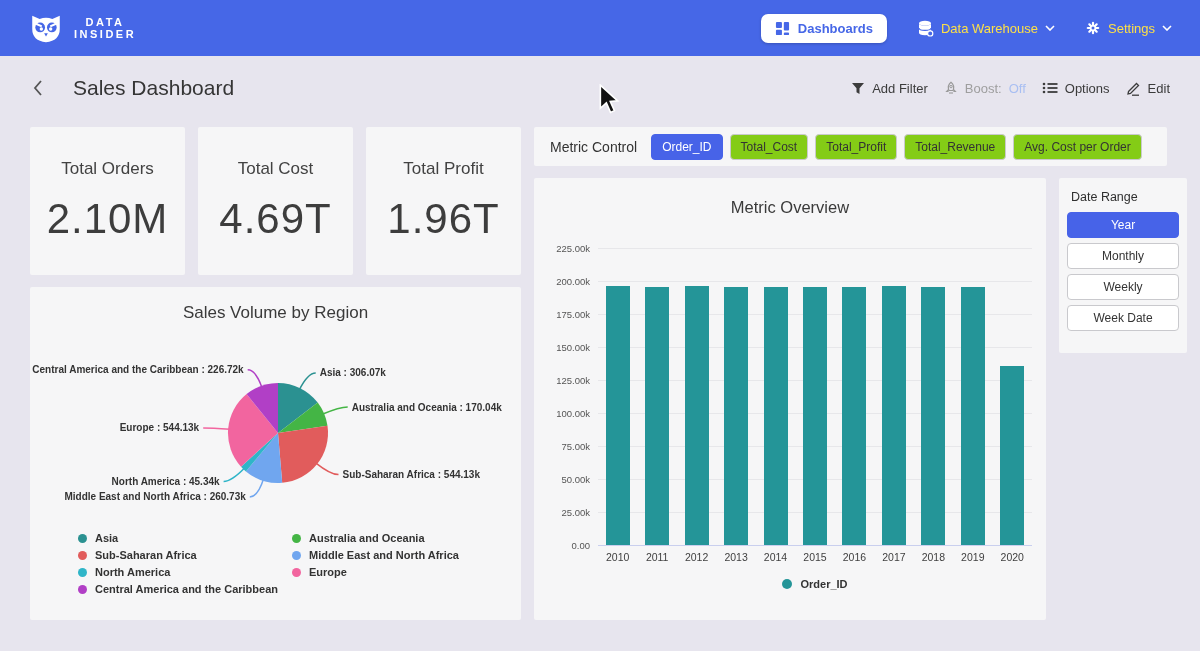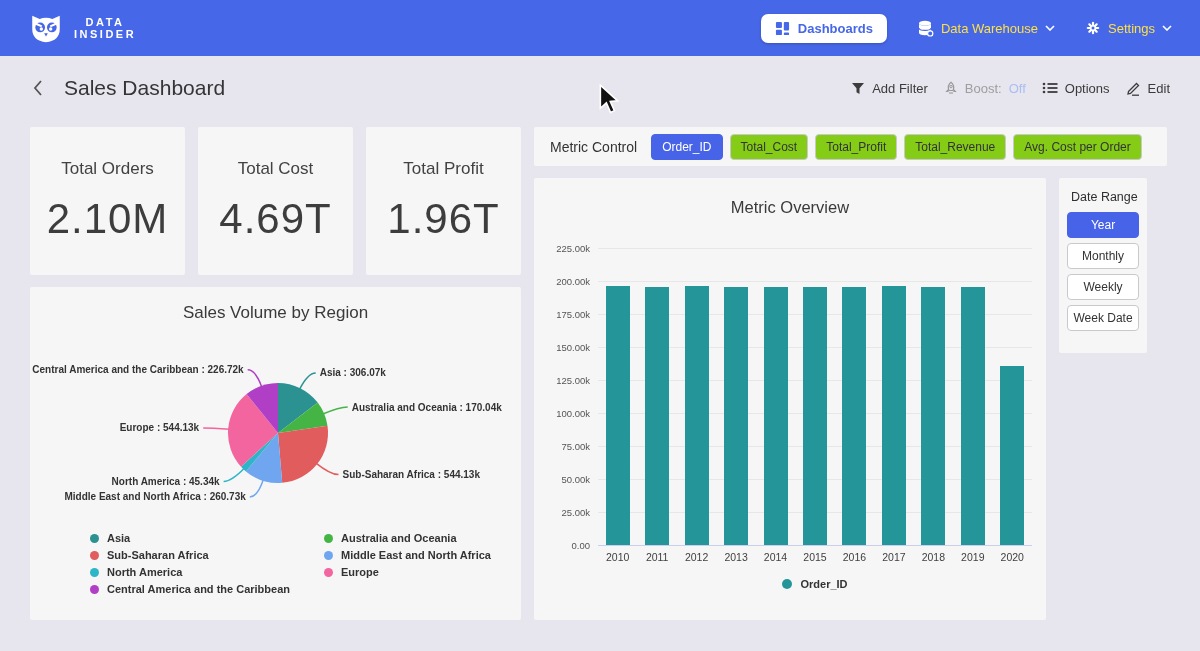--- a/index.html
+++ b/index.html
@@ -14,21 +14,21 @@
   .nav-right{display:flex;align-items:center;gap:30px;}
   .nav-pill{display:flex;align-items:center;gap:8px;background:#fff;border:none;border-radius:7px;
             padding:7px 14px;font-family:inherit;font-size:13px;font-weight:bold;color:#4667e7;cursor:pointer;
             box-shadow:0 1px 3px rgba(0,0,0,.2);}
   .nav-item{display:flex;align-items:center;gap:7px;color:#fde047;font-size:13px;font-weight:normal;cursor:pointer;}
   .chev{width:10px;height:6px;}
   
   .page-header{position:absolute;left:0;top:56px;width:1200px;height:64px;display:flex;align-items:center;
                padding:0 30px;box-sizing:border-box;}
   .back{background:none;border:none;padding:2px;margin-right:18px;cursor:pointer;line-height:0;}
-  .page-title{font-size:21px;font-weight:normal;color:#353535;margin:0;}
+  .page-title{font-size:21px;font-weight:normal;color:#353535;margin:9px;}
   .header-actions{margin-left:auto;display:flex;align-items:center;gap:16px;}
   .action{display:flex;align-items:center;gap:7px;font-size:13px;color:#3b3b3b;cursor:pointer;white-space:nowrap;}
   .action .muted{color:#9e9e9e;}
   .action .off{color:#a9bff2;}
   
   .card{position:absolute;background:#f6f6f7;border-radius:2px;}
   .kpi-card{width:155px;height:148px;top:127px;display:flex;flex-direction:column;align-items:center;justify-content:center;gap:16px;}
   .kpi-label{font-size:17px;color:#424242;}
   .kpi-value{font-size:42px;font-weight:normal;color:#3d3d3d;letter-spacing:1px;}
   
@@ -49,26 +49,26 @@
   .bar{width:24px;background:#249598;}
   .xlabels{position:absolute;left:64px;top:373px;width:434px;display:flex;justify-content:space-around;}
   .xlabels span{width:39px;text-align:center;font-size:10.5px;color:#3f3f3f;}
   .bar-legend{position:absolute;left:64px;top:400px;width:434px;display:flex;align-items:center;justify-content:center;gap:8px;
               font-size:11px;font-weight:bold;color:#333;}
   .dot{width:10px;height:10px;border-radius:50%;flex:0 0 auto;}
   
   .pie-card{left:30px;top:287px;width:491px;height:333px;}
   .pie-svg{position:absolute;left:0;top:40px;overflow:visible;}
   .pie-label{font-size:10px;font-weight:bold;fill:#333;}
-  .pie-legend{position:absolute;left:60px;top:245px;display:flex;gap:34px;}
+  .pie-legend{position:absolute;left:48px;top:245px;display:flex;gap:14px;}
   .pie-legend .col{display:flex;flex-direction:column;gap:5px;}
   .legend-item{display:flex;align-items:center;gap:8px;font-size:11px;font-weight:bold;color:#333;white-space:nowrap;}
   .legend-item .dot{width:9px;height:9px;}
   
-  .date-card{left:1059px;top:178px;width:88px;height:175px;padding:12px 8px;box-sizing:border-box;}
+  .date-card{left:1059px;top:178px;width:128px;height:175px;padding:12px 8px;box-sizing:border-box;}
   .date-label{font-size:12.5px;color:#2f2f2f;margin:0 0 8px 4px;}
   .date-buttons{display:flex;flex-direction:column;gap:5px;}
   .date-btn{font-family:inherit;font-size:12px;color:#333;background:#fff;border:1px solid #c9c9cd;border-radius:4px;
             padding:5px 2px;text-align:center;cursor:pointer;}
   .date-btn.selected{background:#4763e8;border-color:#4763e8;color:#fff;}
   
   .cursor{position:absolute;left:598px;top:84px;pointer-events:none;}
 </style>
 </head>
 <body>

